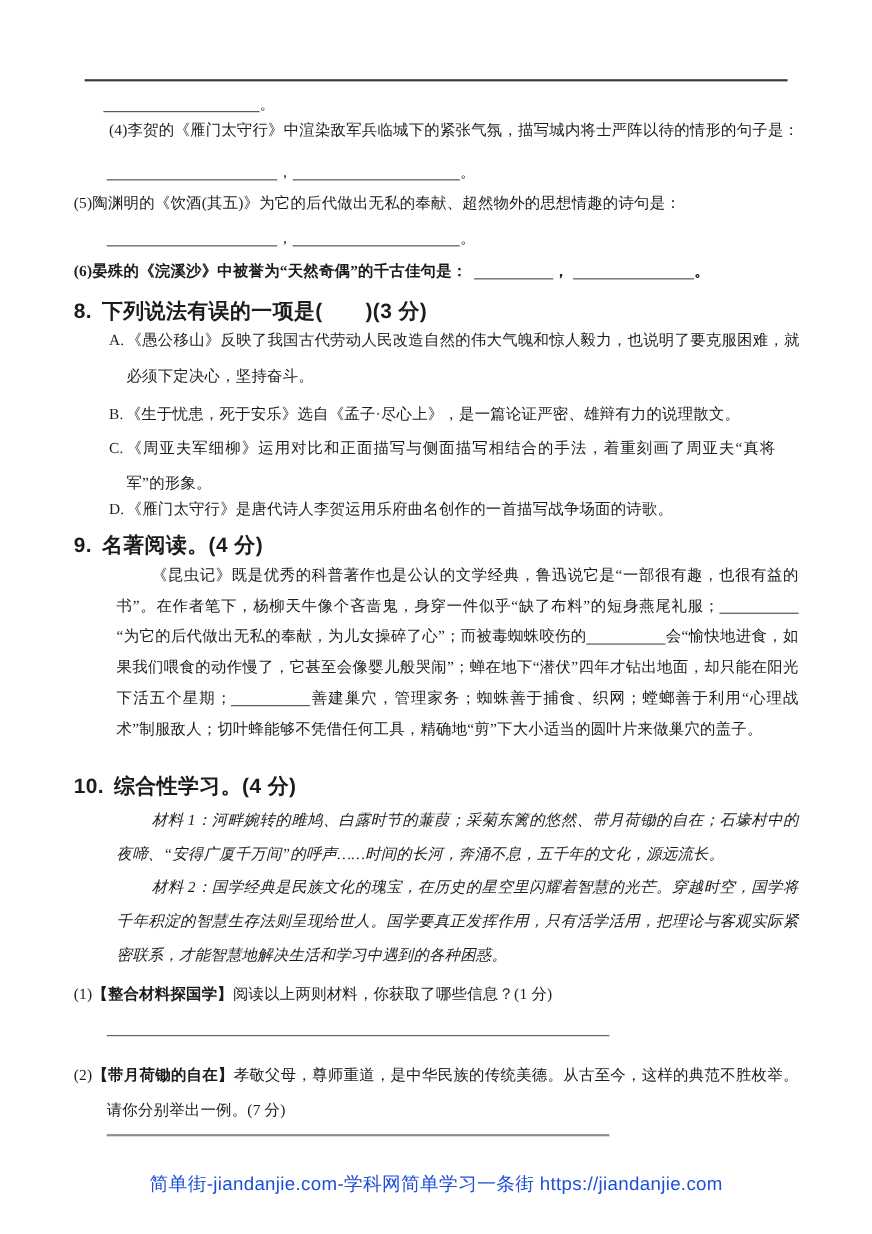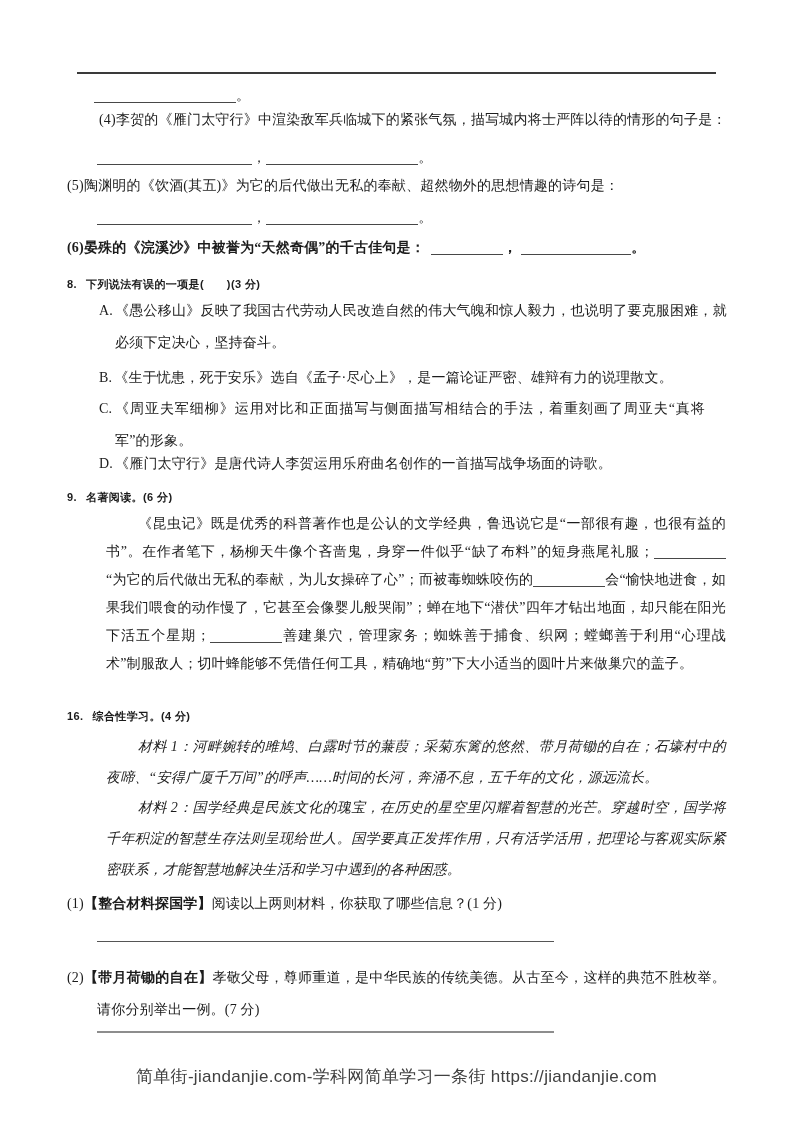--- a/index.html
+++ b/index.html
@@ -7,30 +7,30 @@
     width:793px;height:1122px;position:relative;overflow:hidden;
     font-family:"Liberation Serif","DejaVu Serif",serif;
     color:#1c1c1c;font-size:14px;letter-spacing:0.2px;
   }
   .abs{position:absolute;}
   .row{line-height:24px;white-space:nowrap;}
   .rule{height:0;border-top:2px solid #3a3a3a;}
   .bl{display:inline-block;height:15px;border-bottom:1px solid #474747;vertical-align:-3px;}
   .hline{height:0;border-bottom:2px solid #8d8d8d;}
   .hline.dark{border-bottom:1px solid #555;}
-  .hd{font-family:"Liberation Sans","DejaVu Sans",sans-serif;font-weight:700;font-size:11px;letter-spacing:0.4px;}
+  .hd{font-family:"Liberation Sans","DejaVu Sans",sans-serif;font-weight:700;font-size:19px;letter-spacing:0.4px;}
   .hd .num{margin-right:9px;}
   .para{text-align:justify;line-height:28px;}
   .opt{left:99px;width:612px;padding-left:16px;text-indent:-16px;text-align:justify;line-height:31.5px;}
   .opt .olabel{margin-right:2px;}
   .kai{font-style:italic;line-height:31px;}
   .sub{left:67px;width:629px;padding-left:30px;text-indent:-30px;text-align:justify;line-height:31.5px;}
   .tag{font-family:"Liberation Sans","DejaVu Sans",sans-serif;font-weight:700;}
   .footer{left:0;width:793px;text-align:center;line-height:22px;
-    font-family:"Liberation Sans","DejaVu Sans",sans-serif;font-size:17px;color:#404040;letter-spacing:0.3px;}
+    font-family:"Liberation Sans","DejaVu Sans",sans-serif;font-size:17px;color:#1d4ed8;letter-spacing:0.3px;}
 </style>
 </head>
 <body>
 
 <div class="abs rule" style="top:72px;left:77px;width:639px;"></div>
 
 <div class="abs row" style="top:84px;left:94px;"><span class="bl" style="width:142px;"></span><span>。</span></div>
 
 <div class="abs row" style="top:108px;left:67px;margin-left:32px;"><span>(4)</span><span>李贺的《雁门太守行》中渲染敌军兵临城下的紧张气氛，描写城内将士严阵以待的情形的句子是：</span></div>
 <div class="abs row" style="top:146px;left:97px;"><span class="bl" style="width:155px;"></span><span>，</span><span class="bl" style="width:152px;"></span><span>。</span></div>
@@ -40,25 +40,25 @@
 
 <div class="abs row" style="top:236px;left:67px;font-weight:bold;"><span>(6)</span><span>晏殊的《浣溪沙》中被誉为“天然奇偶”的千古佳句是：</span><span class="bl" style="width:72px;margin-left:6px;"></span><span>，</span><span class="bl" style="width:110px;margin-left:4px;"></span><span>。</span></div>
 
 <div class="abs row hd" style="top:272px;left:67px;"><span class="num">8.</span><span>下列说法有误的一项是(　　)(3 分)</span></div>
 
 <div class="abs opt" style="top:295px;"><span class="olabel">A.</span><span>《愚公移山》反映了我国古代劳动人民改造自然的伟大气魄和惊人毅力，也说明了要克服困难，就必须下定决心，坚持奋斗。</span></div>
 <div class="abs opt" style="top:362px;"><span class="olabel">B.</span><span>《生于忧患，死于安乐》选自《孟子·尽心上》，是一篇论证严密、雄辩有力的说理散文。</span></div>
 <div class="abs opt" style="top:393px;width:590px;"><span class="olabel">C.</span><span>《周亚夫军细柳》运用对比和正面描写与侧面描写相结合的手法，着重刻画了周亚夫“真将军”的形象。</span></div>
 <div class="abs opt" style="top:448px;"><span class="olabel">D.</span><span>《雁门太守行》是唐代诗人李贺运用乐府曲名创作的一首描写战争场面的诗歌。</span></div>
 
-<div class="abs row hd" style="top:485px;left:67px;"><span class="num">9.</span><span>名著阅读。(6 分)</span></div>
+<div class="abs row hd" style="top:485px;left:67px;"><span class="num">9.</span><span>名著阅读。(4 分)</span></div>
 
 <div class="abs para" style="top:510px;left:106px;width:620px;text-indent:32px;"><span>《昆虫记》既是优秀的科普著作也是公认的文学经典，鲁迅说它是“一部很有趣，也很有益的书”。在作者笔下，杨柳天牛像个吝啬鬼，身穿一件似乎“缺了布料”的短身燕尾礼服；</span><span class="bl" style="width:72px;"></span><span>“为它的后代做出无私的奉献，为儿女操碎了心”；而被毒蜘蛛咬伤的</span><span class="bl" style="width:72px;"></span><span>会“愉快地进食，如果我们喂食的动作慢了，它甚至会像婴儿般哭闹”；蝉在地下“潜伏”四年才钻出地面，却只能在阳光下活五个星期；</span><span class="bl" style="width:72px;"></span><span>善建巢穴，管理家务；蜘蛛善于捕食、织网；螳螂善于利用“心理战术”制服敌人；切叶蜂能够不凭借任何工具，精确地“剪”下大小适当的圆叶片来做巢穴的盖子。</span></div>
 
-<div class="abs row hd" style="top:704px;left:67px;"><span class="num">16.</span><span>综合性学习。(4 分)</span></div>
+<div class="abs row hd" style="top:704px;left:67px;"><span class="num">10.</span><span>综合性学习。(4 分)</span></div>
 
 <div class="abs para kai" style="top:731px;left:106px;width:620px;text-indent:32px;"><span>材料 1：河畔婉转的雎鸠、白露时节的蒹葭；采菊东篱的悠然、带月荷锄的自在；石壕村中的夜啼、“安得广厦千万间”的呼声……时间的长河，奔涌不息，五千年的文化，源远流长。</span></div>
 
 <div class="abs para kai" style="top:792px;left:106px;width:620px;text-indent:32px;"><span>材料 2：国学经典是民族文化的瑰宝，在历史的星空里闪耀着智慧的光芒。穿越时空，国学将千年积淀的智慧生存法则呈现给世人。国学要真正发挥作用，只有活学活用，把理论与客观实际紧密联系，才能智慧地解决生活和学习中遇到的各种困惑。</span></div>
 
 <div class="abs sub" style="top:888px;"><span>(1)</span><span class="tag">【整合材料探国学】</span><span>阅读以上两则材料，你获取了哪些信息？(1 分)</span></div>
 
 <div class="abs hline dark" style="top:941px;left:97px;width:457px;"></div>
 
 <div class="abs sub" style="top:962px;"><span>(2)</span><span class="tag">【带月荷锄的自在】</span><span>孝敬父母，尊师重道，是中华民族的传统美德。从古至今，这样的典范不胜枚举。请你分别举出一例。(7 分)</span></div>

